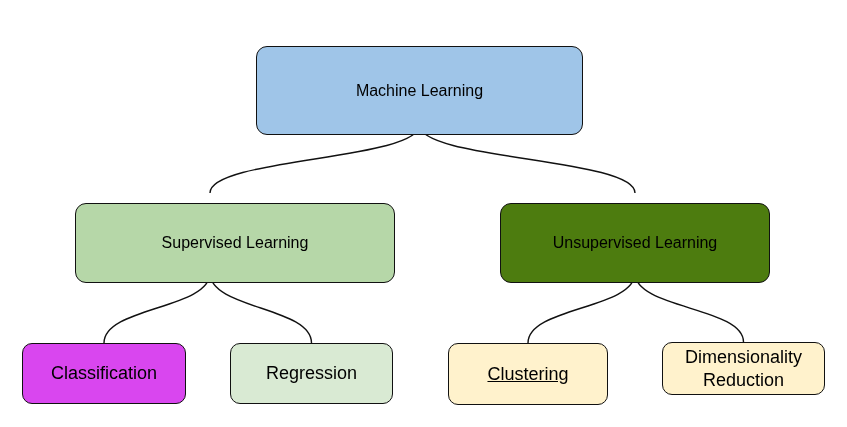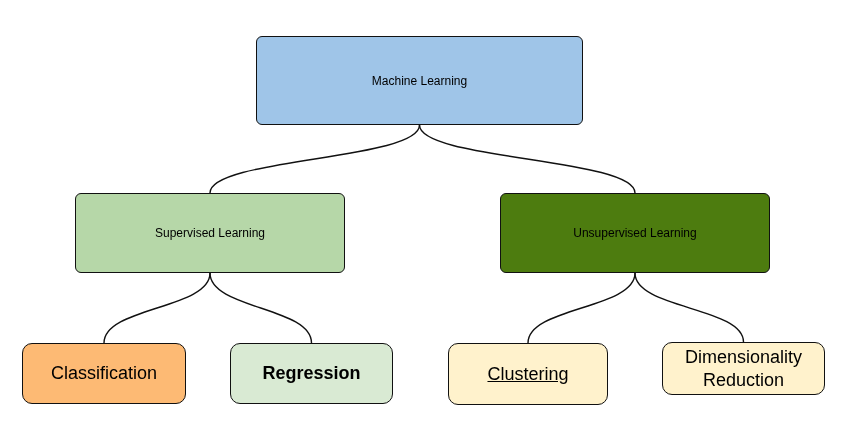--- a/index.html
+++ b/index.html
@@ -32,34 +32,35 @@
     position: absolute;
     box-sizing: border-box;
     border: 1.4px solid #111111;
     display: flex;
     align-items: center;
     justify-content: center;
     text-align: center;
     color: #000000;
   }
   .node-lg {
-    border-radius: 6px;
-    font-size: 12px;
+    border-radius: 11px;
+    font-size: 16px;
+    margin-top: 10px;
   }
   .node-sm {
     border-radius: 10px;
     font-size: 18px;
     line-height: 23px;
     padding: 0 8px;
   }
   #node-machine-learning  { left: 256px; top: 36px;  width: 327px; height: 89px; }
-  #node-supervised        { left: 75px;  top: 193px; width: 270px; height: 80px; }
+  #node-supervised        { left: 75px;  top: 193px; width: 320px; height: 80px; }
   #node-unsupervised      { left: 500px; top: 193px; width: 270px; height: 80px; }
   #node-classification    { left: 22px;  top: 343px; width: 164px; height: 61px; }
-  #node-regression        { left: 230px; top: 343px; width: 163px; height: 61px; font-weight: bold; }
+  #node-regression        { left: 230px; top: 343px; width: 163px; height: 61px; }
   #node-clustering        { left: 448px; top: 343px; width: 160px; height: 62px; text-decoration: underline; }
   #node-dimensionality    { left: 662px; top: 342px; width: 163px; height: 53px; }
 </style>
 </head>
 <body>
 
 <div class="canvas">
 
   <svg class="edges-layer" viewBox="0 0 847 427" xmlns="http://www.w3.org/2000/svg">
     <path d="M419.5,125 C419.5,160 210,158 210,193"></path>
@@ -75,21 +76,21 @@
   </div>
 
   <div class="node node-lg" id="node-supervised" style="background-color: rgb(182, 215, 168);">
     <span>Supervised Learning</span>
   </div>
 
   <div class="node node-lg" id="node-unsupervised" style="background-color: #4d7c0f;">
     <span>Unsupervised Learning</span>
   </div>
 
-  <div class="node node-sm" id="node-classification" style="background-color: #fdba74; text-align: center;">
+  <div class="node node-sm" id="node-classification" style="background-color: #d946ef; text-align: center;">
     <span>Classification</span>
   </div>
 
   <div class="node node-sm" id="node-regression" style="background-color: rgb(217, 234, 211);">
     <span>Regression</span>
   </div>
 
   <div class="node node-sm" id="node-clustering" style="background-color: rgb(255, 242, 204);">
     <span>Clustering</span>
   </div>

